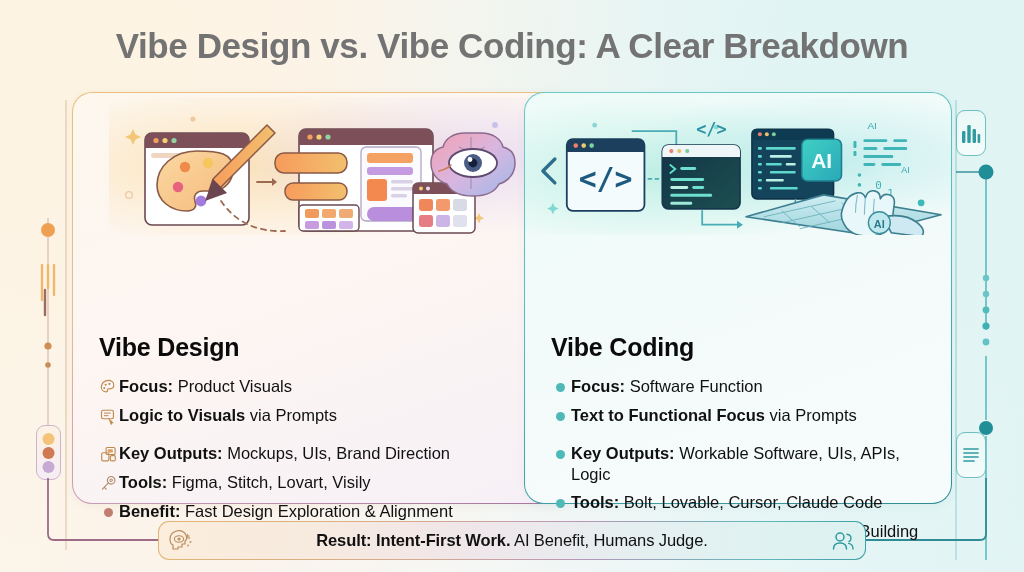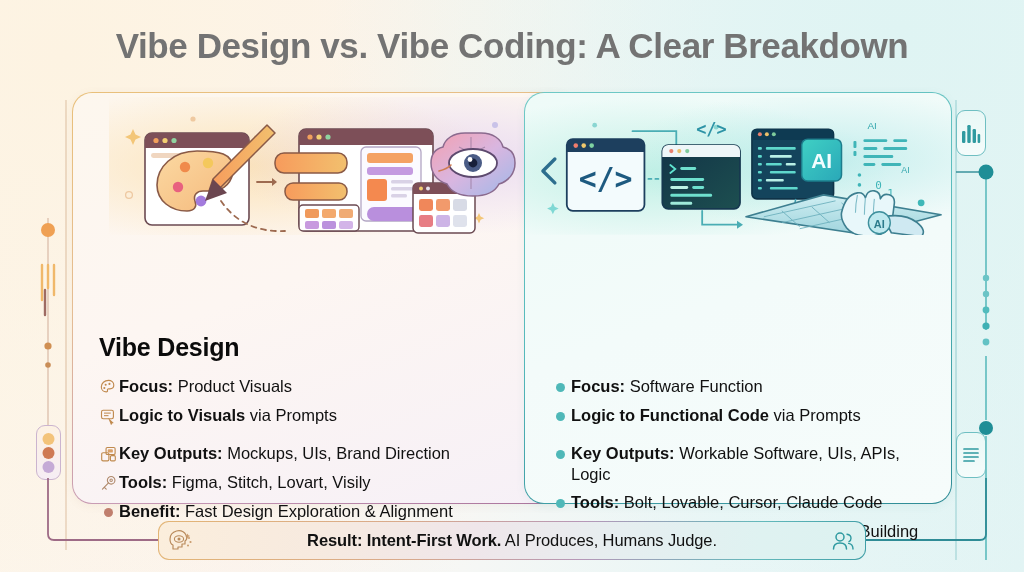--- a/index.html
+++ b/index.html
@@ -502,35 +502,36 @@
               <path d="M342 101 q-1 10 -1 17"></path>
               <path d="M351 102 q-1 10 -1 16"></path>
           </g>
           <path d="M360 120 q22 -4 34 6 q10 8 4 14 l-30 -4z" fill="#cfe9f2" stroke="#3d7f90" stroke-width="1.6"></path>
           <circle cx="356" cy="126" r="11" fill="#bfe9ef" stroke="#3d8f9c" stroke-width="1.4"></circle>
           <text x="356" y="131" font-family="Liberation Sans, sans-serif" font-size="11" font-weight="bold" fill="#2c7b8c" text-anchor="middle">AI</text>
         </g>
       </svg>
     </div>
 
+    <div class="panel-head">Vibe Coding</div>
 
     <div class="bullets">
 
       <div class="bullet">
         <span class="bi">
             <span class="dotb" style="background:#4fb8b8;"></span>
           </span>
         <span class="bt"><b>Focus:</b><span> Software Function</span></span>
       </div>
 
       <div class="bullet">
         <span class="bi">
             <span class="dotb" style="background:#4fb8b8;"></span>
           </span>
-        <span class="bt"><b>Logic to Functional Code</b><span> via Prompts</span></span>
+        <span class="bt"><b>Text to Functional Focus</b><span> via Prompts</span></span>
       </div>
 
       <div class="bullet gap">
         <span class="bi">
             <span class="dotb" style="background:#4fb8b8;"></span>
           </span>
         <span class="bt"><b>Key Outputs:</b><span> Workable Software, UIs, APIs, Logic</span></span>
       </div>
 
       <div class="bullet">
@@ -558,21 +559,21 @@
         <circle cx="11" cy="11" r="1.5" fill="#b98a5c"></circle>
         <g fill="#c99a6c">
           <circle cx="21" cy="10" r="1"></circle>
             <circle cx="22.5" cy="14" r="1.1"></circle>
             <circle cx="20" cy="17.5" r="1"></circle>
           <path d="M19.6 5.4 l.8 1.8 1.8 .8 -1.8 .8 -.8 1.8 -.8 -1.8 -1.8 -.8 1.8 -.8z"></path>
         </g>
       </svg>
     </span>
     <span class="banner-text">
-      <b>Result: Intent-First Work.</b><span> AI Produces, Humans Judge.</span>
+      <b>Result: Intent-First Work.</b><span> AI Benefit, Humans Judge.</span>
     </span>
     <span class="banner-ico">
       <svg width="24" height="22" viewBox="0 0 24 22">
         <circle cx="9" cy="7" r="4" fill="none" stroke="#2f9aa0" stroke-width="1.5"></circle>
         <path d="M2.5 19 q0 -6 6.5 -6 q6.5 0 6.5 6" fill="none" stroke="#2f9aa0" stroke-width="1.5" stroke-linecap="round"></path>
         <path d="M16 4.2 q4 .6 4 4 0 2.4 -2 3.4" fill="none" stroke="#2f9aa0" stroke-width="1.4" stroke-linecap="round"></path>
         <path d="M17.6 13.4 q4.4 .8 4.4 5.6" fill="none" stroke="#2f9aa0" stroke-width="1.4" stroke-linecap="round"></path>
       </svg>
     </span>
   </div>

